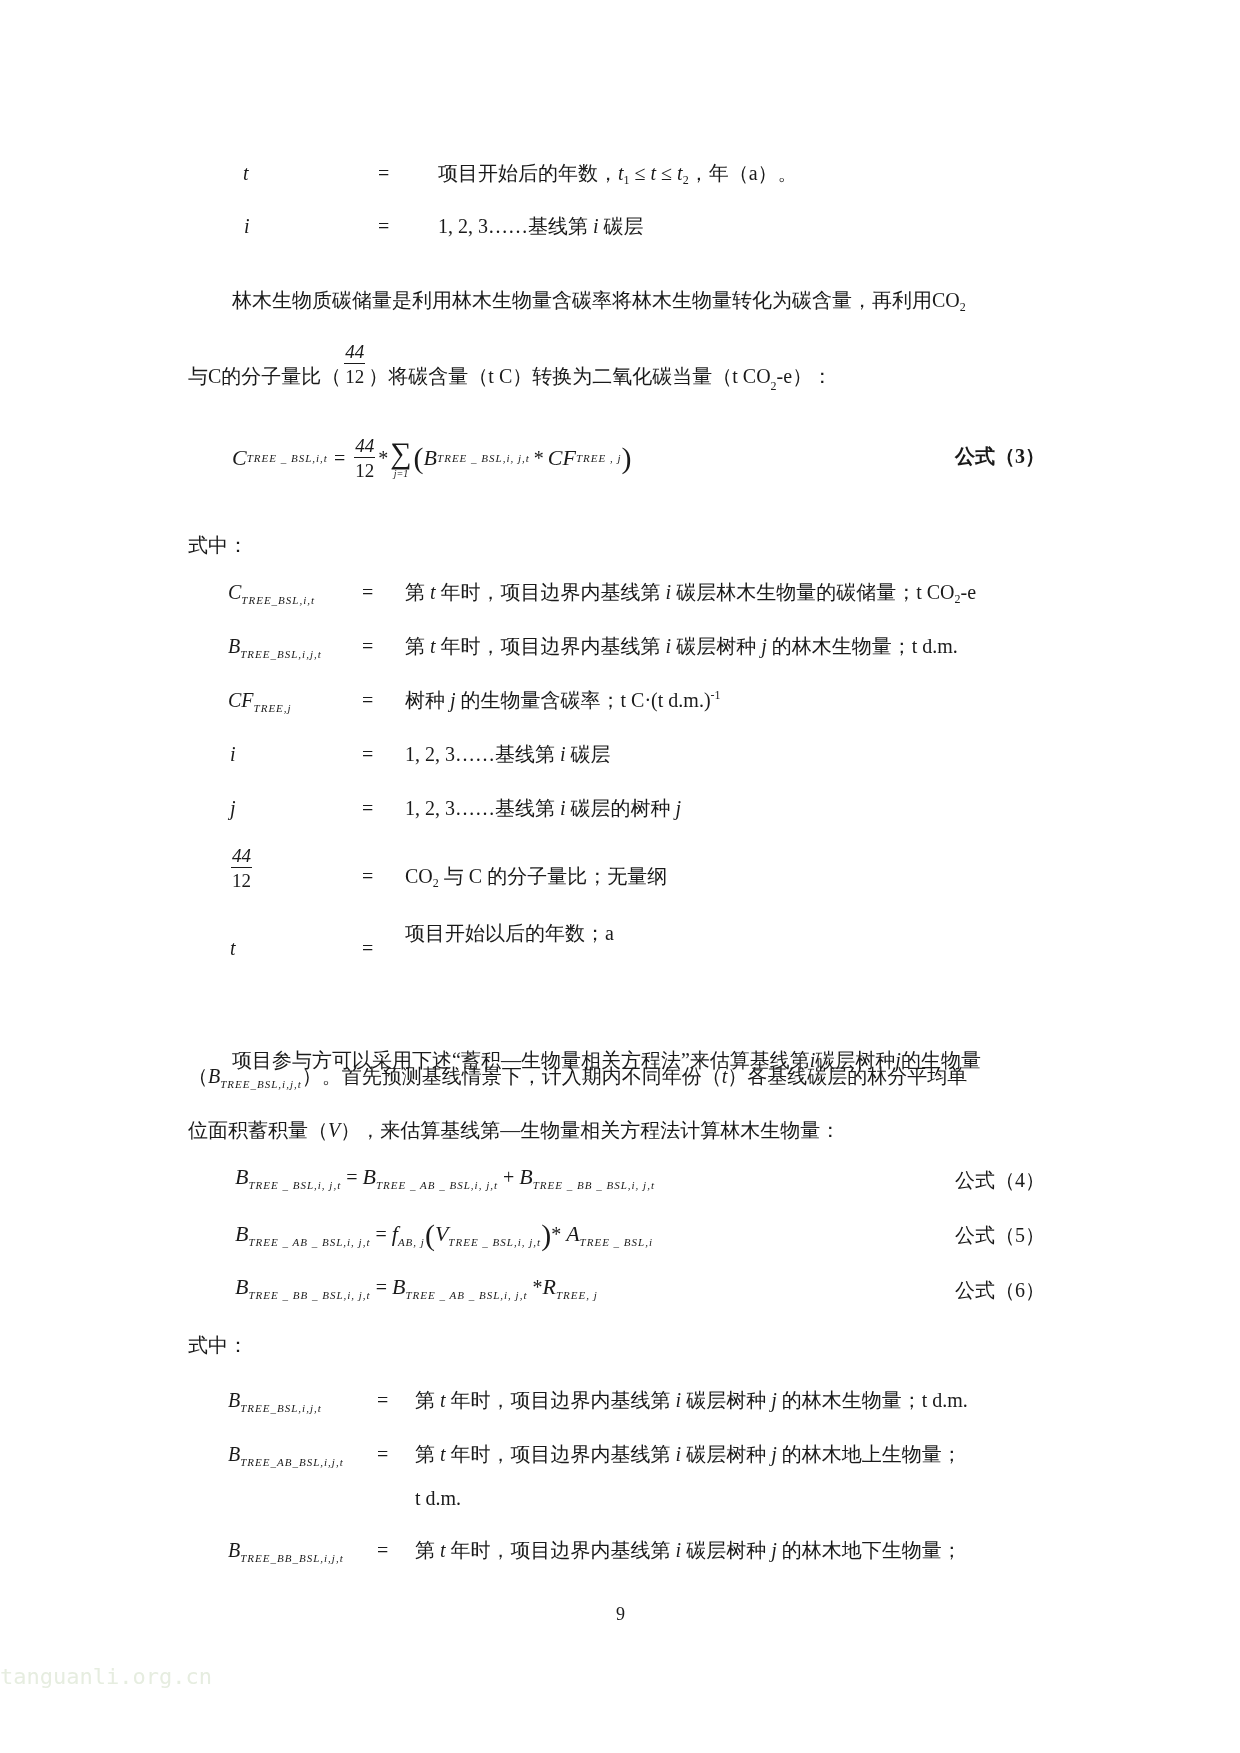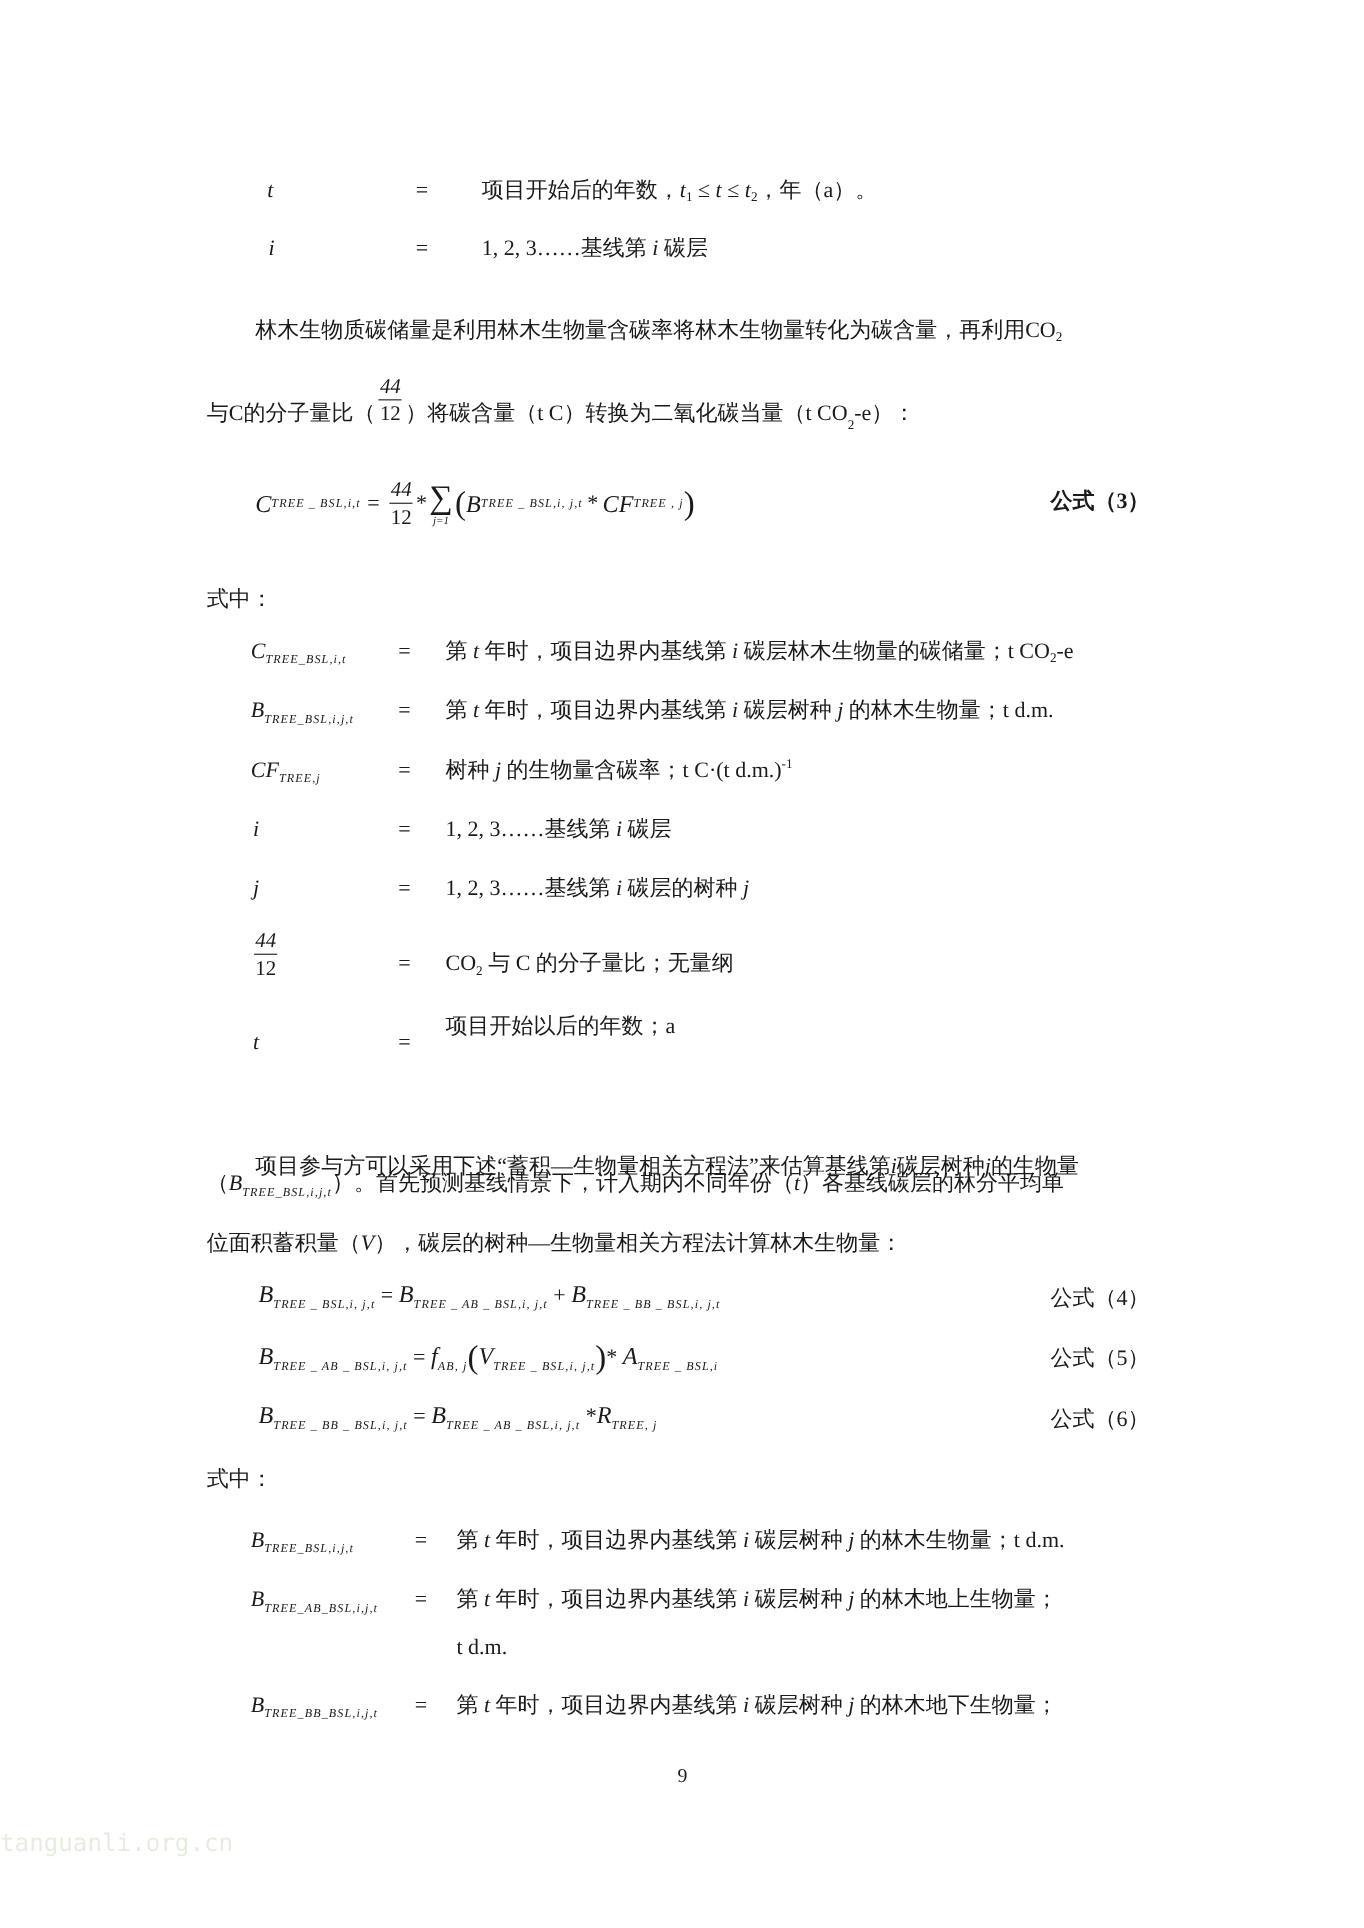--- a/index.html
+++ b/index.html
@@ -119,21 +119,21 @@
 <div class="abs" style="left:362px;top:938px;">=</div>
 <div class="abs" style="left:405px;top:899px;margin-top:24px;">项目开始以后的年数；a</div>
 
 <div class="abs" style="left:232px;top:1010px;margin-top:40px;">
   <span>项目参与方可以采用下述“蓄积—生物量相关方程法”来估算基线第</span><i>i</i><span>碳层树种</span><i>j</i><span>的生物量</span>
 </div>
 <div class="abs" style="left:188px;top:1066px;">
   <span>（</span><i>B</i><span class="msub">TREE_BSL,i,j,t</span><span>）。首先预测基线情景下，计入期内不同年份（</span><i>t</i><span>）各基线碳层的林分平均单</span>
 </div>
 <div class="abs" style="left:188px;top:1120px;">
-  <span>位面积蓄积量（</span><i>V</i><span>），碳层的树种—生物量相关方程法计算林木生物量：</span>
+  <span>位面积蓄积量（</span><i>V</i><span>），来估算基线第—生物量相关方程法计算林木生物量：</span>
 </div>
 
 <div class="abs" style="left:235px;top:1166px;">
   <i class="big">B</i><span class="msub">TREE _ BSL,i, j,t</span> = <i class="big">B</i><span class="msub">TREE _ AB _ BSL,i, j,t</span> <span>+</span> <i class="big">B</i><span class="msub">TREE _ BB _ BSL,i, j,t</span>
 </div>
 <div class="abs" style="left:955px;top:1170px;">公式（4）</div>
 
 <div class="abs" style="left:235px;top:1220px;">
   <i class="big">B</i><span class="msub">TREE _ AB _ BSL,i, j,t</span> = <i class="big">f</i><span class="msub">AB, j</span><span class="paren">(</span><i class="big">V</i><span class="msub">TREE _ BSL,i, j,t</span><span class="paren">)</span><span>*</span> <i class="big">A</i><span class="msub">TREE _ BSL,i</span>
 </div>

